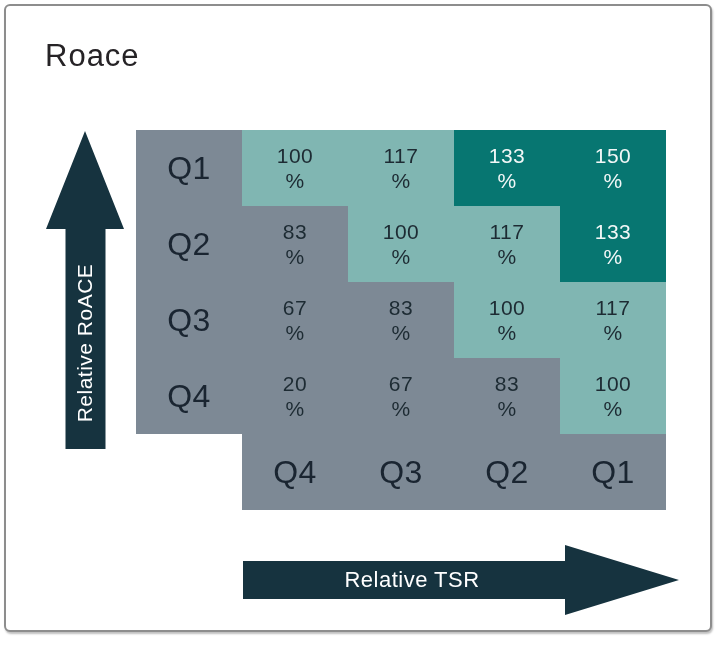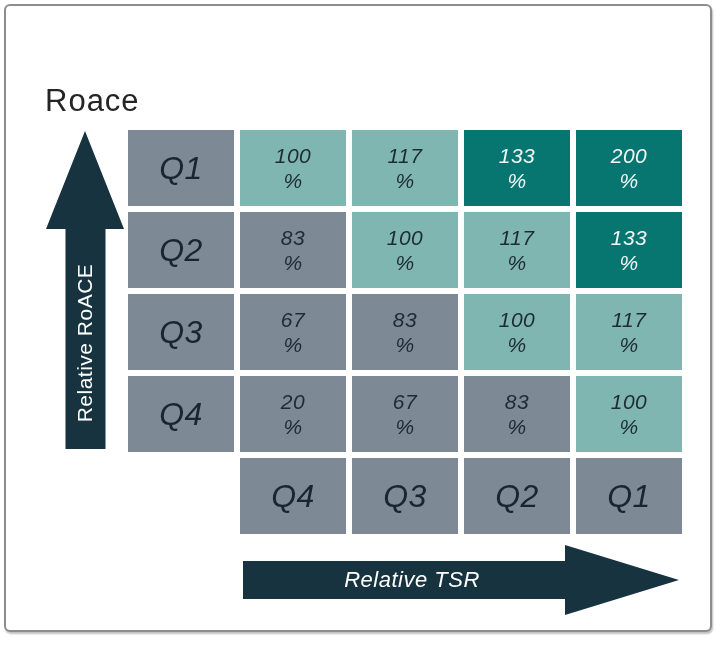--- a/index.html
+++ b/index.html
@@ -15,29 +15,27 @@
   .canvas{
     position:relative;width:727px;height:654px;background:#ffffff;overflow:hidden;
   }
   .card{
     position:absolute;left:4px;top:4px;width:708px;height:628px;
     background:#ffffff;border:2px solid #8d8d8d;border-radius:6px;
     box-shadow:1px 2px 2px rgba(0,0,0,0.25);
   }
   .chart-title{
     position:absolute;left:39px;top:32px;
-    font-size:31px;letter-spacing:1px;color:#262326;margin-top:45px;
+    font-size:31px;letter-spacing:1px;color:#262326;
   }
   .matrix{
-    position:absolute;left:122px;top:124px;
+    position:absolute;left:130px;top:124px;
     display:grid;
     grid-template-columns:repeat(5,106px);
     grid-template-rows:repeat(5,76px);
-    gap:6px;
-    font-style:italic;
   }
   .cell{display:flex;align-items:center;justify-content:center;}
   .header-cell{
     background:var(--gray);
     color:#1a2531;font-size:32px;letter-spacing:0.5px;
   }
   .value-cell{
     flex-direction:column;
     font-size:21px;line-height:25px;letter-spacing:0.5px;
     color:var(--text-dark);
@@ -49,21 +47,21 @@
   .v-arrow{position:absolute;left:40px;top:125px;}
   .h-arrow{position:absolute;left:237px;top:539px;}
   .v-axis-label{
     position:absolute;left:79px;top:337px;
     transform:translate(-50%,-50%) rotate(-90deg);
     white-space:nowrap;color:#ffffff;font-size:21px;letter-spacing:0.5px;
   }
   .h-axis-label{
     position:absolute;left:406px;top:574px;
     transform:translate(-50%,-50%);
-    white-space:nowrap;color:#ffffff;font-size:22px;letter-spacing:0.5px;font-style:italic;
+    white-space:nowrap;color:#ffffff;font-size:22px;letter-spacing:0.5px;
   }
 </style>
 </head>
 <body>
 
 <div class="canvas">
   <div class="card">
 
     <div class="chart-title">Roace</div>
 
@@ -80,21 +78,21 @@
         </div>
         <div class="cell value-cell" data-tone="light">
           <div class="num">117</div>
           <div class="unit">%</div>
         </div>
         <div class="cell value-cell" data-tone="dark">
           <div class="num">133</div>
           <div class="unit">%</div>
         </div>
         <div class="cell value-cell" data-tone="dark">
-          <div class="num">200</div>
+          <div class="num">150</div>
           <div class="unit">%</div>
         </div>
         <div class="cell header-cell">Q2</div>
         <div class="cell value-cell" data-tone="gray">
           <div class="num">83</div>
           <div class="unit">%</div>
         </div>
         <div class="cell value-cell" data-tone="light">
           <div class="num">100</div>
           <div class="unit">%</div>

